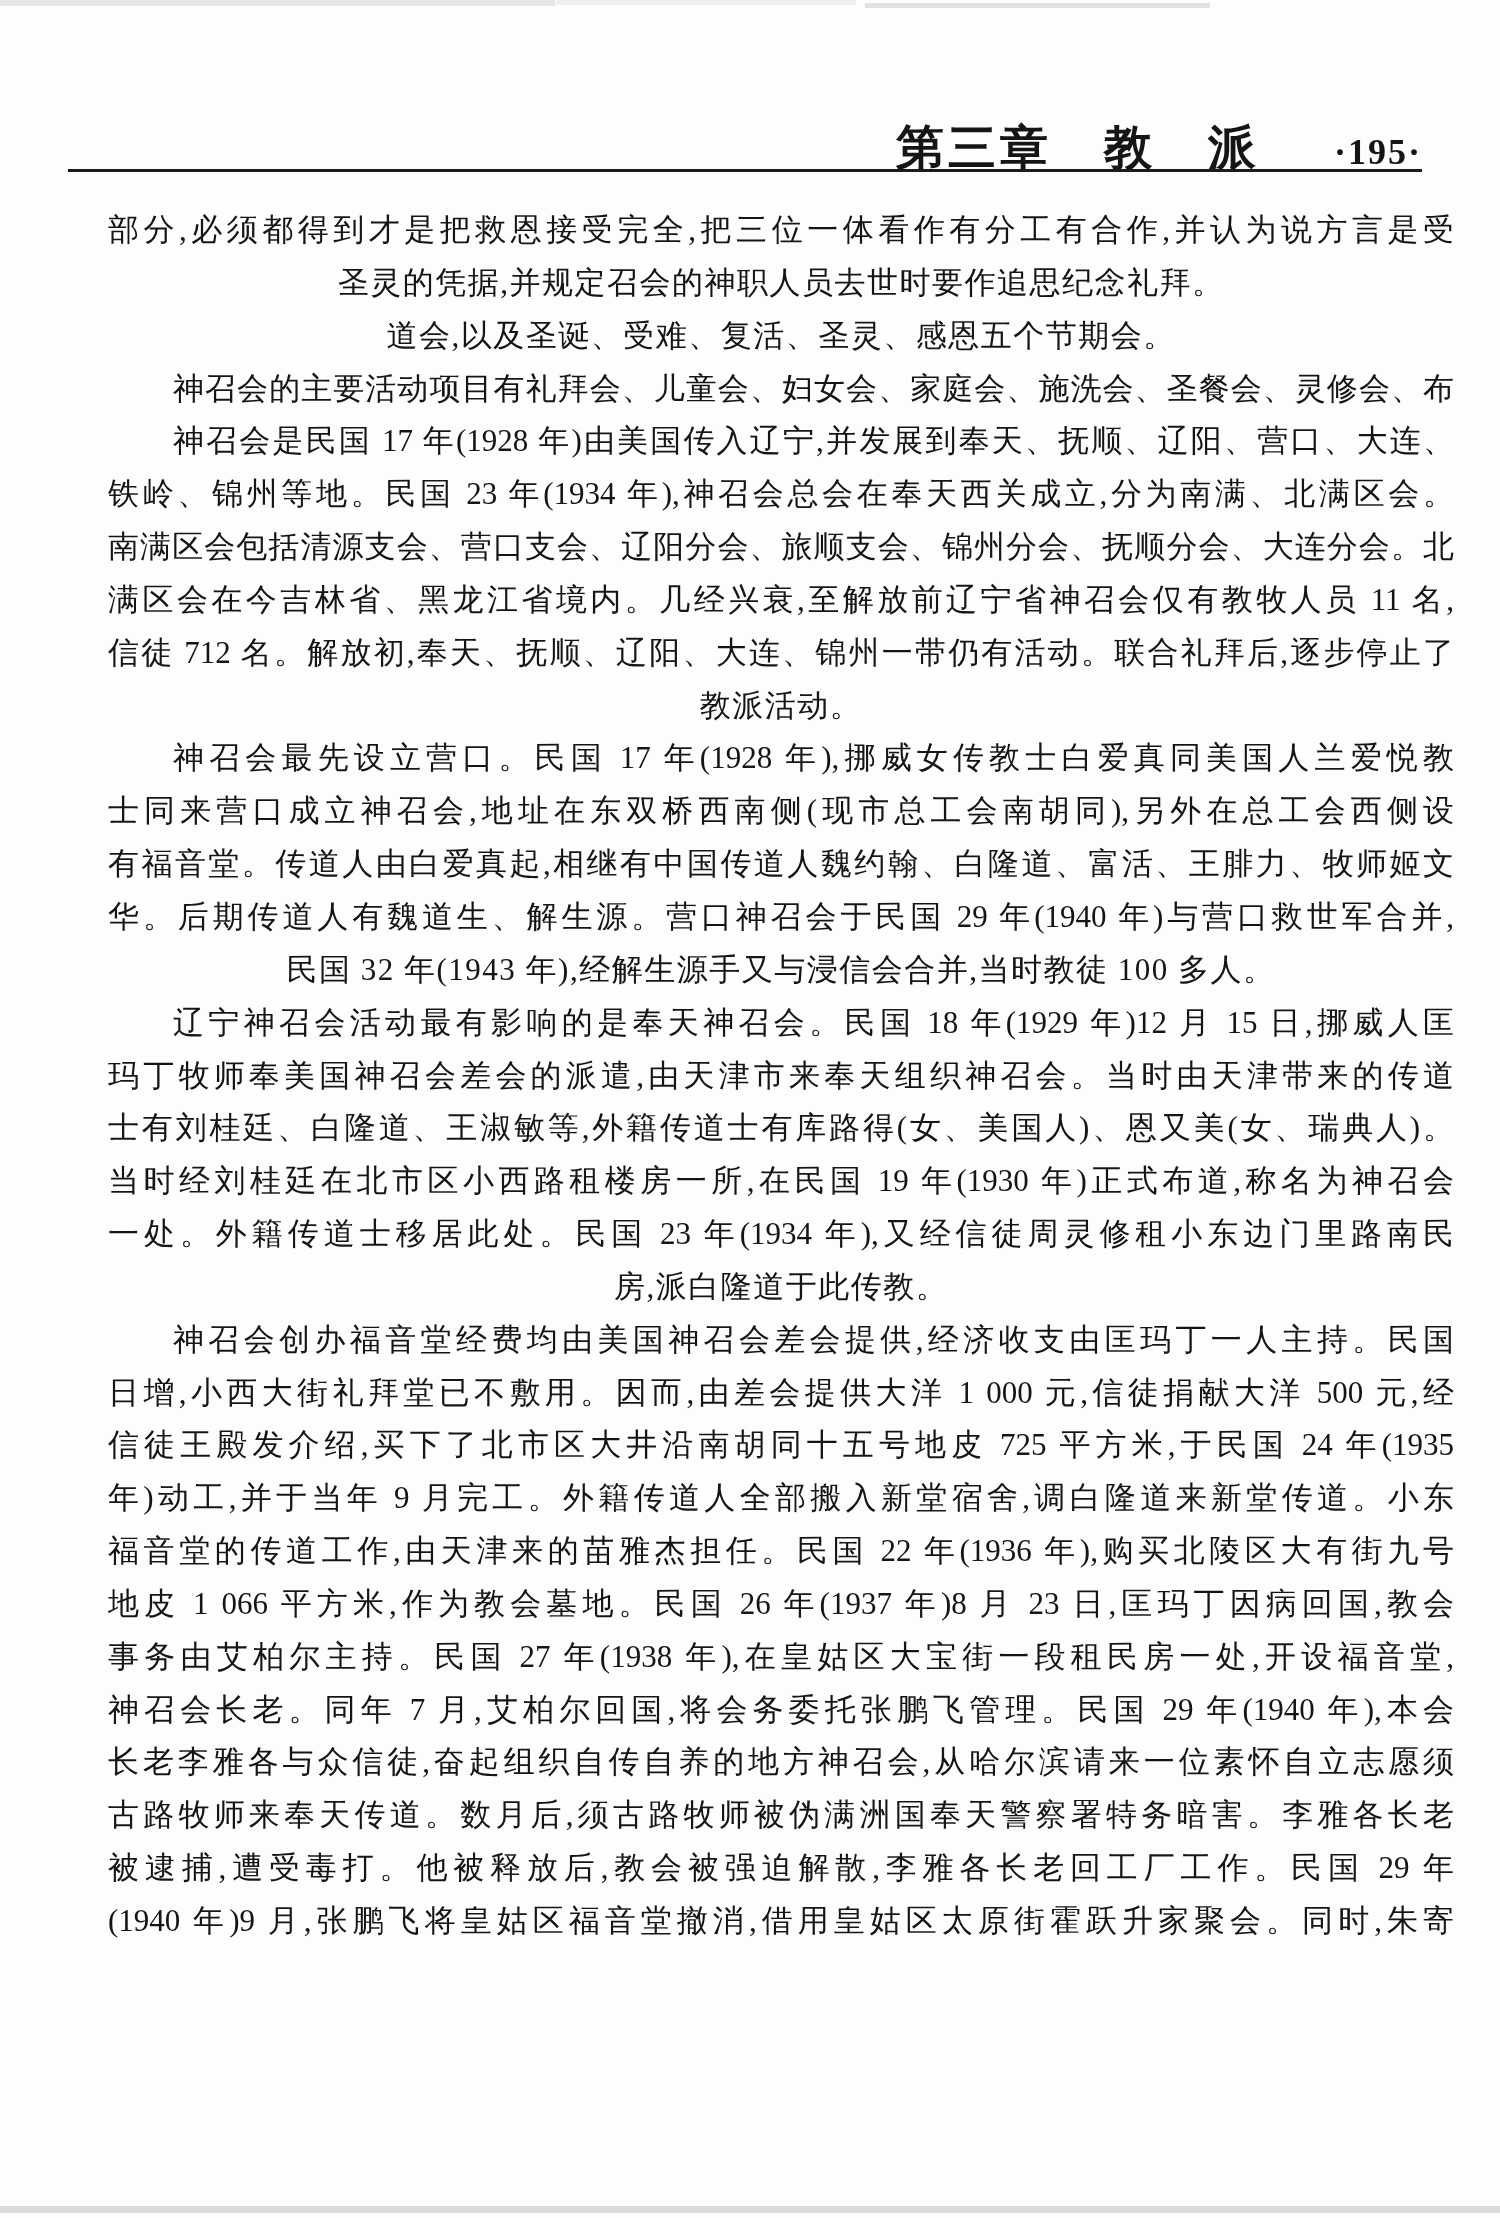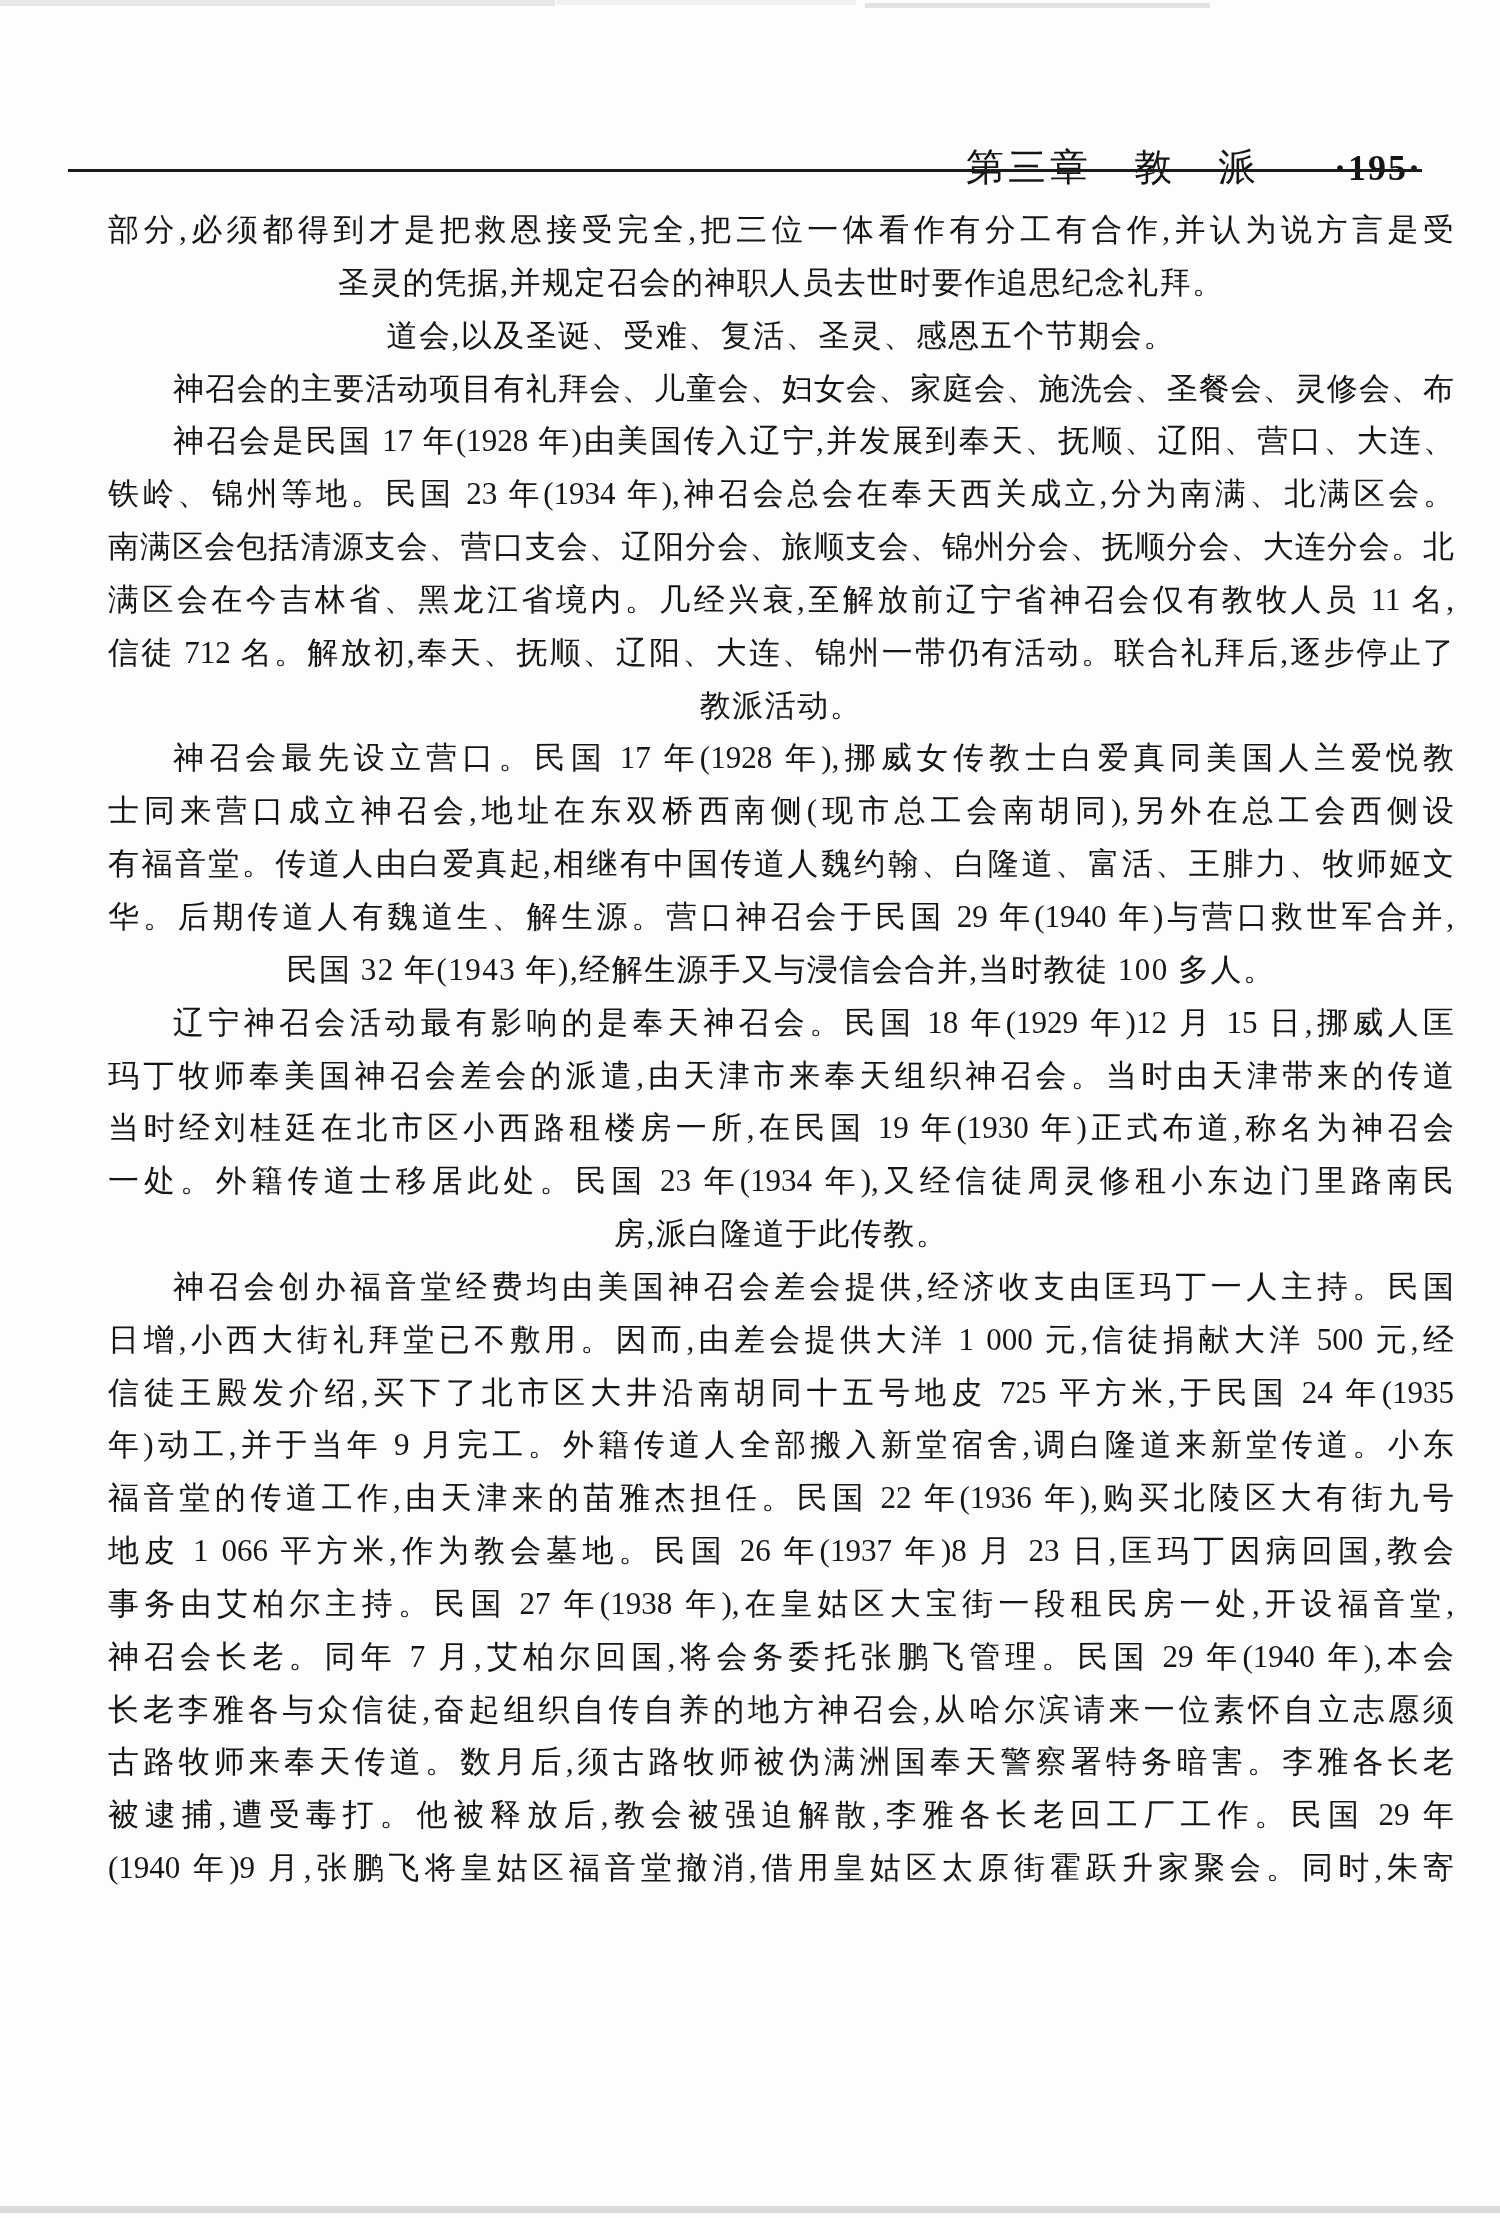--- a/index.html
+++ b/index.html
@@ -22,24 +22,23 @@
 
   
   .running-header {
     position: absolute;
     top: 116px; right: 78px;
     display: flex; align-items: baseline; gap: 34px;
     white-space: nowrap;
   }
   .chapter-title {
     font-family: "Liberation Sans", "DejaVu Sans", sans-serif;
-    font-weight: 400;
-    font-size: 38px;
+    font-weight: 700;
+    font-size: 48px;
     letter-spacing: 4px;
-    margin-top: 26px;
   }
   .page-number {
     font-family: "Liberation Serif", "DejaVu Serif", serif;
     font-weight: 700;
     font-size: 36px;
     letter-spacing: 2px;
     margin-left: 40px;
   }
   .header-rule {
     position: absolute;
@@ -100,20 +99,21 @@
       <div class="line fill">满区会在今吉林省、黑龙江省境内。几经兴衰,至解放前辽宁省神召会仅有教牧人员 11 名,</div>
       <div class="line fill">信徒 712 名。解放初,奉天、抚顺、辽阳、大连、锦州一带仍有活动。联合礼拜后,逐步停止了</div>
       <div class="line">教派活动。</div>
       <div class="line indent fill">神召会最先设立营口。民国 17 年(1928 年),挪威女传教士白爱真同美国人兰爱悦教</div>
       <div class="line fill">士同来营口成立神召会,地址在东双桥西南侧(现市总工会南胡同),另外在总工会西侧设</div>
       <div class="line fill">有福音堂。传道人由白爱真起,相继有中国传道人魏约翰、白隆道、富活、王腓力、牧师姬文</div>
       <div class="line fill">华。后期传道人有魏道生、解生源。营口神召会于民国 29 年(1940 年)与营口救世军合并,</div>
       <div class="line">民国 32 年(1943 年),经解生源手又与浸信会合并,当时教徒 100 多人。</div>
       <div class="line indent fill">辽宁神召会活动最有影响的是奉天神召会。民国 18 年(1929 年)12 月 15 日,挪威人匡</div>
       <div class="line fill">玛丁牧师奉美国神召会差会的派遣,由天津市来奉天组织神召会。当时由天津带来的传道</div>
+      <div class="line fill">士有刘桂廷、白隆道、王淑敏等,外籍传道士有库路得(女、美国人)、恩又美(女、瑞典人)。</div>
       <div class="line fill">当时经刘桂廷在北市区小西路租楼房一所,在民国 19 年(1930 年)正式布道,称名为神召会</div>
       <div class="line fill">一处。外籍传道士移居此处。民国 23 年(1934 年),又经信徒周灵修租小东边门里路南民</div>
       <div class="line">房,派白隆道于此传教。</div>
       <div class="line indent fill">神召会创办福音堂经费均由美国神召会差会提供,经济收支由匡玛丁一人主持。民国</div>
       <div class="line fill">日增,小西大街礼拜堂已不敷用。因而,由差会提供大洋 1 000 元,信徒捐献大洋 500 元,经</div>
       <div class="line fill">信徒王殿发介绍,买下了北市区大井沿南胡同十五号地皮 725 平方米,于民国 24 年(1935</div>
       <div class="line fill">年)动工,并于当年 9 月完工。外籍传道人全部搬入新堂宿舍,调白隆道来新堂传道。小东</div>
       <div class="line fill">福音堂的传道工作,由天津来的苗雅杰担任。民国 22 年(1936 年),购买北陵区大有街九号</div>
       <div class="line fill">地皮 1 066 平方米,作为教会墓地。民国 26 年(1937 年)8 月 23 日,匡玛丁因病回国,教会</div>
       <div class="line fill">事务由艾柏尔主持。民国 27 年(1938 年),在皇姑区大宝街一段租民房一处,开设福音堂,</div>

